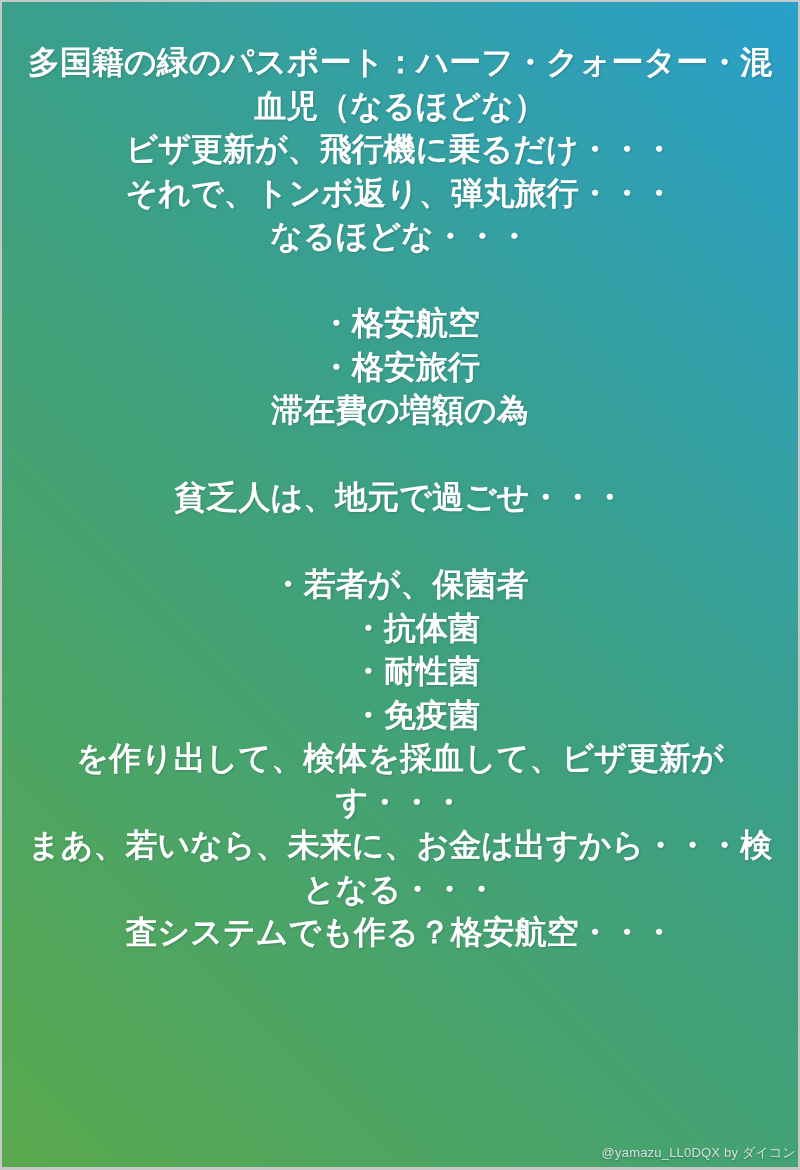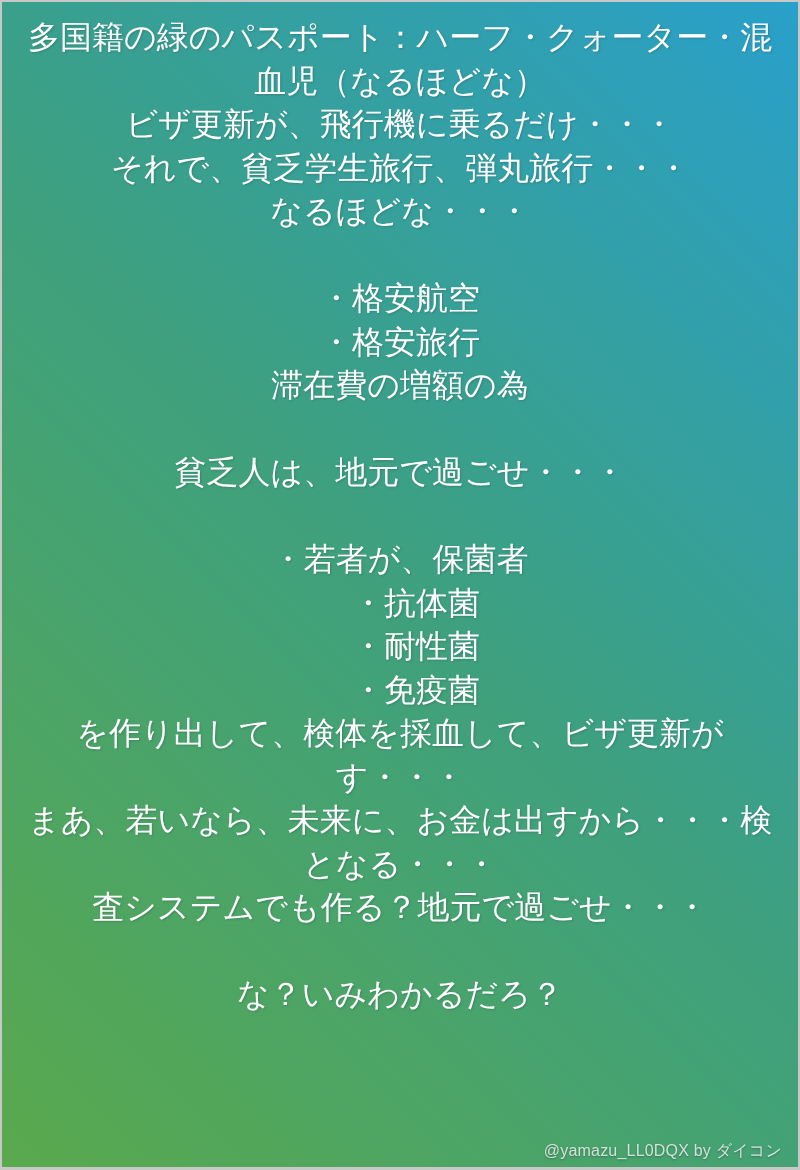--- a/index.html
+++ b/index.html
@@ -12,67 +12,66 @@
     width: 800px;
     height: 1170px;
     box-sizing: border-box;
     border: 2px solid #c6c9c6;
     border-bottom-width: 3px;
     overflow: hidden;
     background: linear-gradient(45deg, #5aa94d 0%, #3da080 52%, #29a0cb 100%);
     font-family: "Liberation Sans", sans-serif;
   }
   .text-block {
-    padding-top: 14px;
+    padding-top: 39px;
     text-align: center;
-    font-weight: 400;
+    font-weight: 700;
     font-size: 32px;
     line-height: 43.5px;
     color: #ffffff;
     text-shadow: 1px 1px 2px rgba(50, 80, 80, 0.35);
     letter-spacing: 0;
   }
   .line {
     min-height: 43.5px;
     white-space: nowrap;
   }
   .watermark {
     position: absolute;
-    right: 16px;
+    right: 2px;
     bottom: 5px;
-    font-size: 16px;
+    font-size: 13px;
     font-weight: 400;
     color: rgba(236, 243, 239, 0.85);
     text-shadow: 0 1px 2px rgba(40, 60, 60, 0.5);
     letter-spacing: 0.2px;
   }
 </style>
 </head>
 <body>
 
 <div class="poster" style="background: linear-gradient(45deg, rgb(90, 169, 77) 0%, rgb(61, 160, 128) 52%, rgb(41, 160, 203) 100%); border-color: rgb(198, 201, 198);">
   <div class="text-block" style="color: rgb(255, 255, 255);">
       <div class="line">多国籍の緑のパスポート：ハーフ・クォーター・混</div>
       <div class="line">血児（なるほどな）</div>
       <div class="line">ビザ更新が、飛行機に乗るだけ・・・</div>
-      <div class="line">それで、貧乏学生旅行、弾丸旅行・・・</div>
+      <div class="line">それで、トンボ返り、弾丸旅行・・・</div>
       <div class="line">なるほどな・・・</div>
       <div class="line"></div>
       <div class="line">・格安航空</div>
       <div class="line">・格安旅行</div>
       <div class="line">滞在費の増額の為</div>
       <div class="line"></div>
       <div class="line">貧乏人は、地元で過ごせ・・・</div>
       <div class="line"></div>
       <div class="line">・若者が、保菌者</div>
       <div class="line">　・抗体菌</div>
       <div class="line">　・耐性菌</div>
       <div class="line">　・免疫菌</div>
       <div class="line">を作り出して、検体を採血して、ビザ更新が</div>
       <div class="line">す・・・</div>
       <div class="line">まあ、若いなら、未来に、お金は出すから・・・検</div>
       <div class="line">となる・・・</div>
-      <div class="line">査システムでも作る？地元で過ごせ・・・</div>
+      <div class="line">査システムでも作る？格安航空・・・</div>
       <div class="line"></div>
-      <div class="line">な？いみわかるだろ？</div>
     </div>
   <div class="watermark">@yamazu_LL0DQX by ダイコン</div>
 </div>
 
 </body></html>

